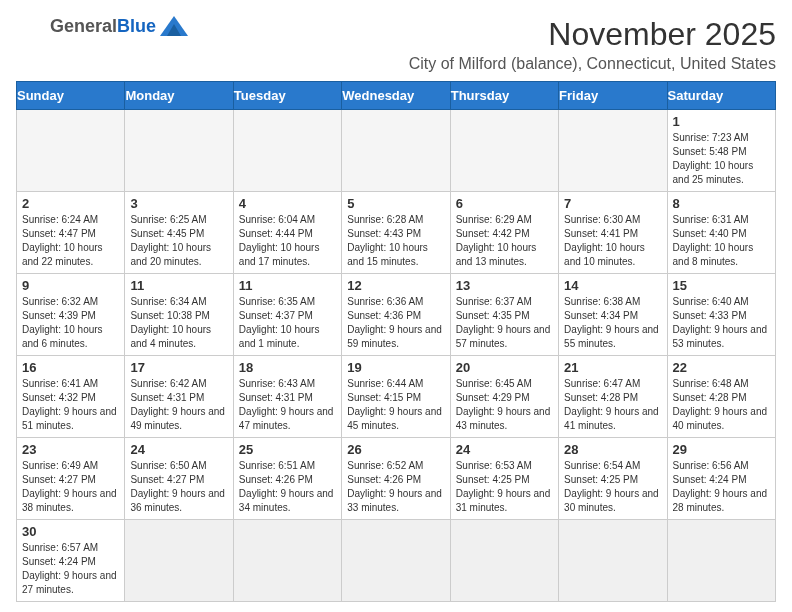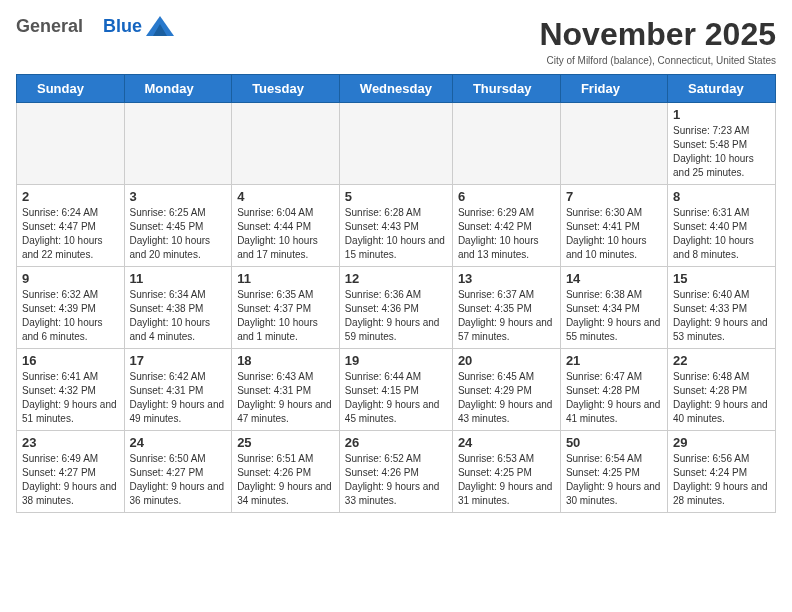--- a/index.html
+++ b/index.html
@@ -21,53 +21,54 @@
       flex-direction: column;
       align-items: flex-start;
     }
     .logo-text {
       display: flex;
       align-items: center;
       font-size: 18px;
       font-weight: bold;
       color: #333;
       line-height: 1;
+      margin-left: 34px;
     }
     .logo-general { color: #555; font-size: 18px; font-weight: bold; }
-    .logo-blue { color: #1565C0; font-size: 18px; font-weight: bold; padding-left: 20px; }
+    .logo-blue { color: #1565C0; font-size: 18px; font-weight: bold; }
     .logo-icon {
       width: 28px;
       height: 20px;
       margin-left: 4px;
       position: relative;
     }
     .title-area {
       text-align: right;
     }
     .month-title {
       font-size: 32px;
-      font-weight: bold;
+      font-weight: normal;
       color: #333;
     }
     .subtitle {
-      font-size: 10px;
+      font-size: 16px;
       color: #555;
       margin-top: 2px;
     }
     .calendar {
       width: 100%;
       border-collapse: collapse;
       border: 1px solid #ccc;
     }
     .calendar th {
       background-color: #2979CC;
       color: #fff;
       font-size: 13px;
       font-weight: bold;
-      padding: 6px 20px;
+      padding: 6px 0;
       text-align: left;
       border: 1px solid #1a5fa0;
     }
     .calendar td {
       vertical-align: top;
       border: 1px solid #ccc;
       padding: 4px 5px;
       width: calc(100% / 7);
       min-height: 80px;
       background: #fff;
@@ -187,21 +188,21 @@
       <tr>
         <td>
           <span class="day-number">9</span>
           <div class="day-info">Sunrise: 6:32 AM
 Sunset: 4:39 PM
 Daylight: 10 hours and 6 minutes.</div>
         </td>
         <td>
           <span class="day-number">11</span>
           <div class="day-info">Sunrise: 6:34 AM
-Sunset: 4:38 PM
+Sunset: 10:38 PM
 Daylight: 10 hours and 4 minutes.</div>
         </td>
         <td>
           <span class="day-number">11</span>
           <div class="day-info">Sunrise: 6:35 AM
 Sunset: 4:37 PM
 Daylight: 10 hours and 1 minute.</div>
         </td>
         <td>
           <span class="day-number">12</span>
@@ -297,26 +298,40 @@
 Sunset: 4:26 PM
 Daylight: 9 hours and 33 minutes.</div>
         </td>
         <td>
           <span class="day-number">24</span>
           <div class="day-info">Sunrise: 6:53 AM
 Sunset: 4:25 PM
 Daylight: 9 hours and 31 minutes.</div>
         </td>
         <td>
-          <span class="day-number">50</span>
+          <span class="day-number">28</span>
           <div class="day-info">Sunrise: 6:54 AM
 Sunset: 4:25 PM
 Daylight: 9 hours and 30 minutes.</div>
         </td>
         <td>
           <span class="day-number">29</span>
           <div class="day-info">Sunrise: 6:56 AM
 Sunset: 4:24 PM
 Daylight: 9 hours and 28 minutes.</div>
         </td>
       </tr>
+      <tr>
+        <td>
+          <span class="day-number">30</span>
+          <div class="day-info">Sunrise: 6:57 AM
+Sunset: 4:24 PM
+Daylight: 9 hours and 27 minutes.</div>
+        </td>
+        <td class="last-row"></td>
+        <td class="last-row"></td>
+        <td class="last-row"></td>
+        <td class="last-row"></td>
+        <td class="last-row"></td>
+        <td class="last-row"></td>
+      </tr>
     </tbody>
 </table>
 
 </body></html>

